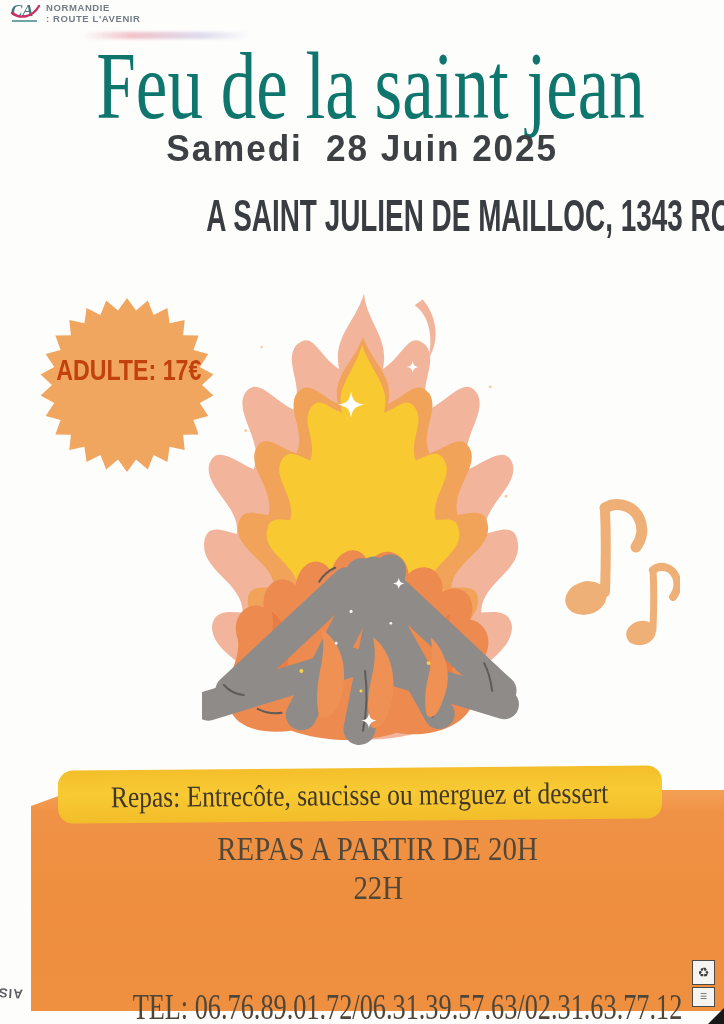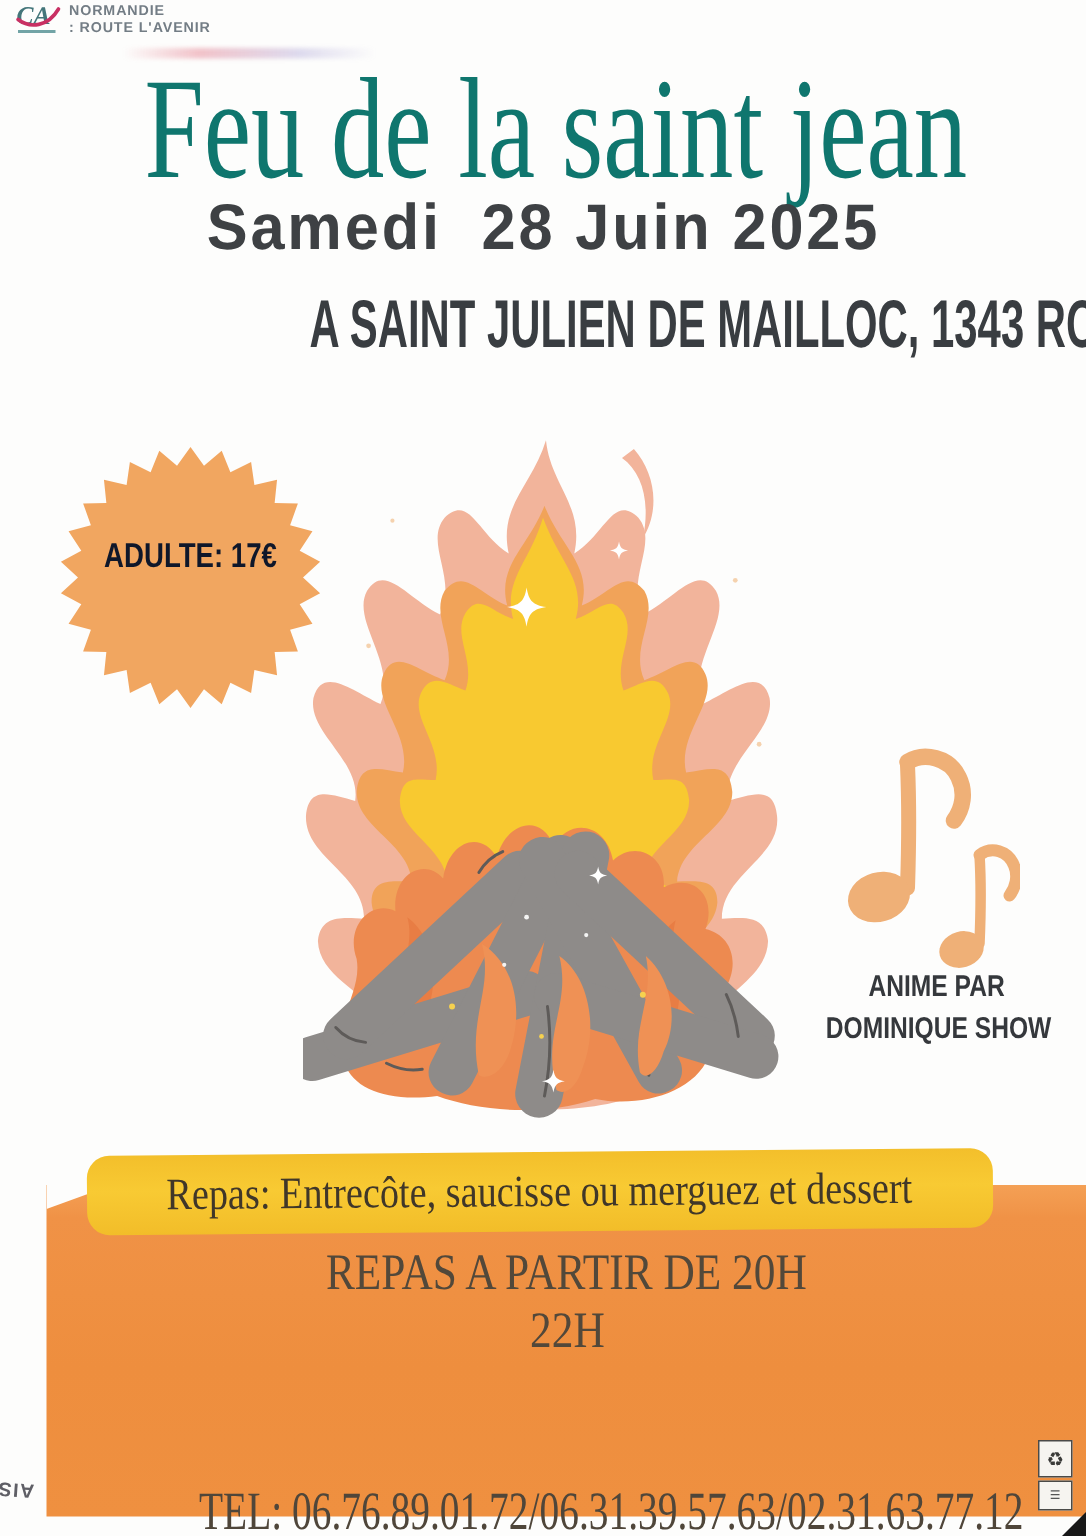--- a/index.html
+++ b/index.html
@@ -16,29 +16,29 @@
   .streak{left:82px;top:32px;width:168px;height:7px;
     background:linear-gradient(90deg,rgba(230,120,130,0),rgba(224,106,124,.40) 30%,rgba(150,140,205,.30) 70%,rgba(230,120,130,0));
     filter:blur(1.5px);}
   .corner-mark{left:-2px;top:986px;font-size:13px;font-weight:bold;color:#44444c;
     transform:rotate(184deg);letter-spacing:1px;opacity:.85;}
 
   
   .title{left:0;top:36px;width:724px;font-family:"Liberation Serif",serif;font-size:96px;
     color:#0f766e;line-height:100px;}
   .title span{display:inline-block;transform:scaleX(0.74);transform-origin:50% 50%;white-space:pre;}
-  .date{left:0;top:128px;width:724px;font-size:43px;font-weight:bold;color:#3e4144;letter-spacing:2px;}
+  .date{left:0;top:128px;width:724px;font-size:37px;font-weight:bold;color:#3e4144;letter-spacing:2px;}
   .date span{display:inline-block;transform:scaleX(0.95);transform-origin:50% 50%;white-space:pre;}
   .addr{left:0;width:724px;font-size:45px;font-weight:bold;color:#393d41;line-height:44px;}
   .addr span{display:inline-block;transform:scaleX(0.62);transform-origin:50% 50%;white-space:pre;}
   .addr1{top:194px;} .addr2{top:238px;}
 
   
   .badge{left:38px;top:296px;width:178px;height:178px;}
-  .badge-text{left:0;top:56px;width:178px;font-size:23px;font-weight:bold;color:#0f172a;line-height:37px;}
+  .badge-text{left:0;top:56px;width:178px;font-size:29px;font-weight:bold;color:#c2410c;line-height:37px;}
   .badge-text span{display:inline-block;transform:scaleX(0.8);transform-origin:50% 50%;white-space:pre;}
 
   
   .anime{left:534px;top:644px;width:180px;font-size:20px;font-weight:bold;color:#35383c;line-height:28px;}
   .anime span{display:inline-block;transform:scaleX(0.82);transform-origin:50% 50%;white-space:pre;}
 
   
   .banner{left:58px;top:768px;width:604px;height:53px;border-radius:15px;
     background:linear-gradient(180deg,#f3bf2b 0%,#f8ca33 45%,#f2bd29 100%);
     transform:rotate(-0.5deg);display:flex;align-items:center;justify-content:center;z-index:3;}
@@ -194,24 +194,20 @@
       <path d="M49,26 C60,19 77,23 83,36 C88,46 86,57 80,65" stroke-width="11"></path>
       <path d="M97,147 C98,124 98,104 97,88" stroke-width="7"></path>
       <path d="M97,88 C105,82 116,85 120,95 C123,102 121,110 117,115" stroke-width="8"></path>
     </g>
     <g fill="#efb077">
       <ellipse cx="30" cy="116" rx="21" ry="16.5" transform="rotate(-16 30 116)"></ellipse>
       <ellipse cx="85" cy="151" rx="15" ry="12" transform="rotate(-16 85 151)"></ellipse>
     </g>
   </svg>
 
-  <div class="abs anime center">
-    <div><span>ANIME PAR</span></div>
-    <div><span>DOMINIQUE SHOW</span></div>
-  </div>
 
   <div class="abs banner">
     <span class="banner-text">Repas: Entrecôte, saucisse ou merguez et dessert</span>
   </div>
 
   <div class="abs panel">
     <div class="abs panel-notch"></div>
     <div class="abs panel-lines center">
       <div><span>REPAS A PARTIR DE 20H</span></div>
       <div><span>22H</span></div>

